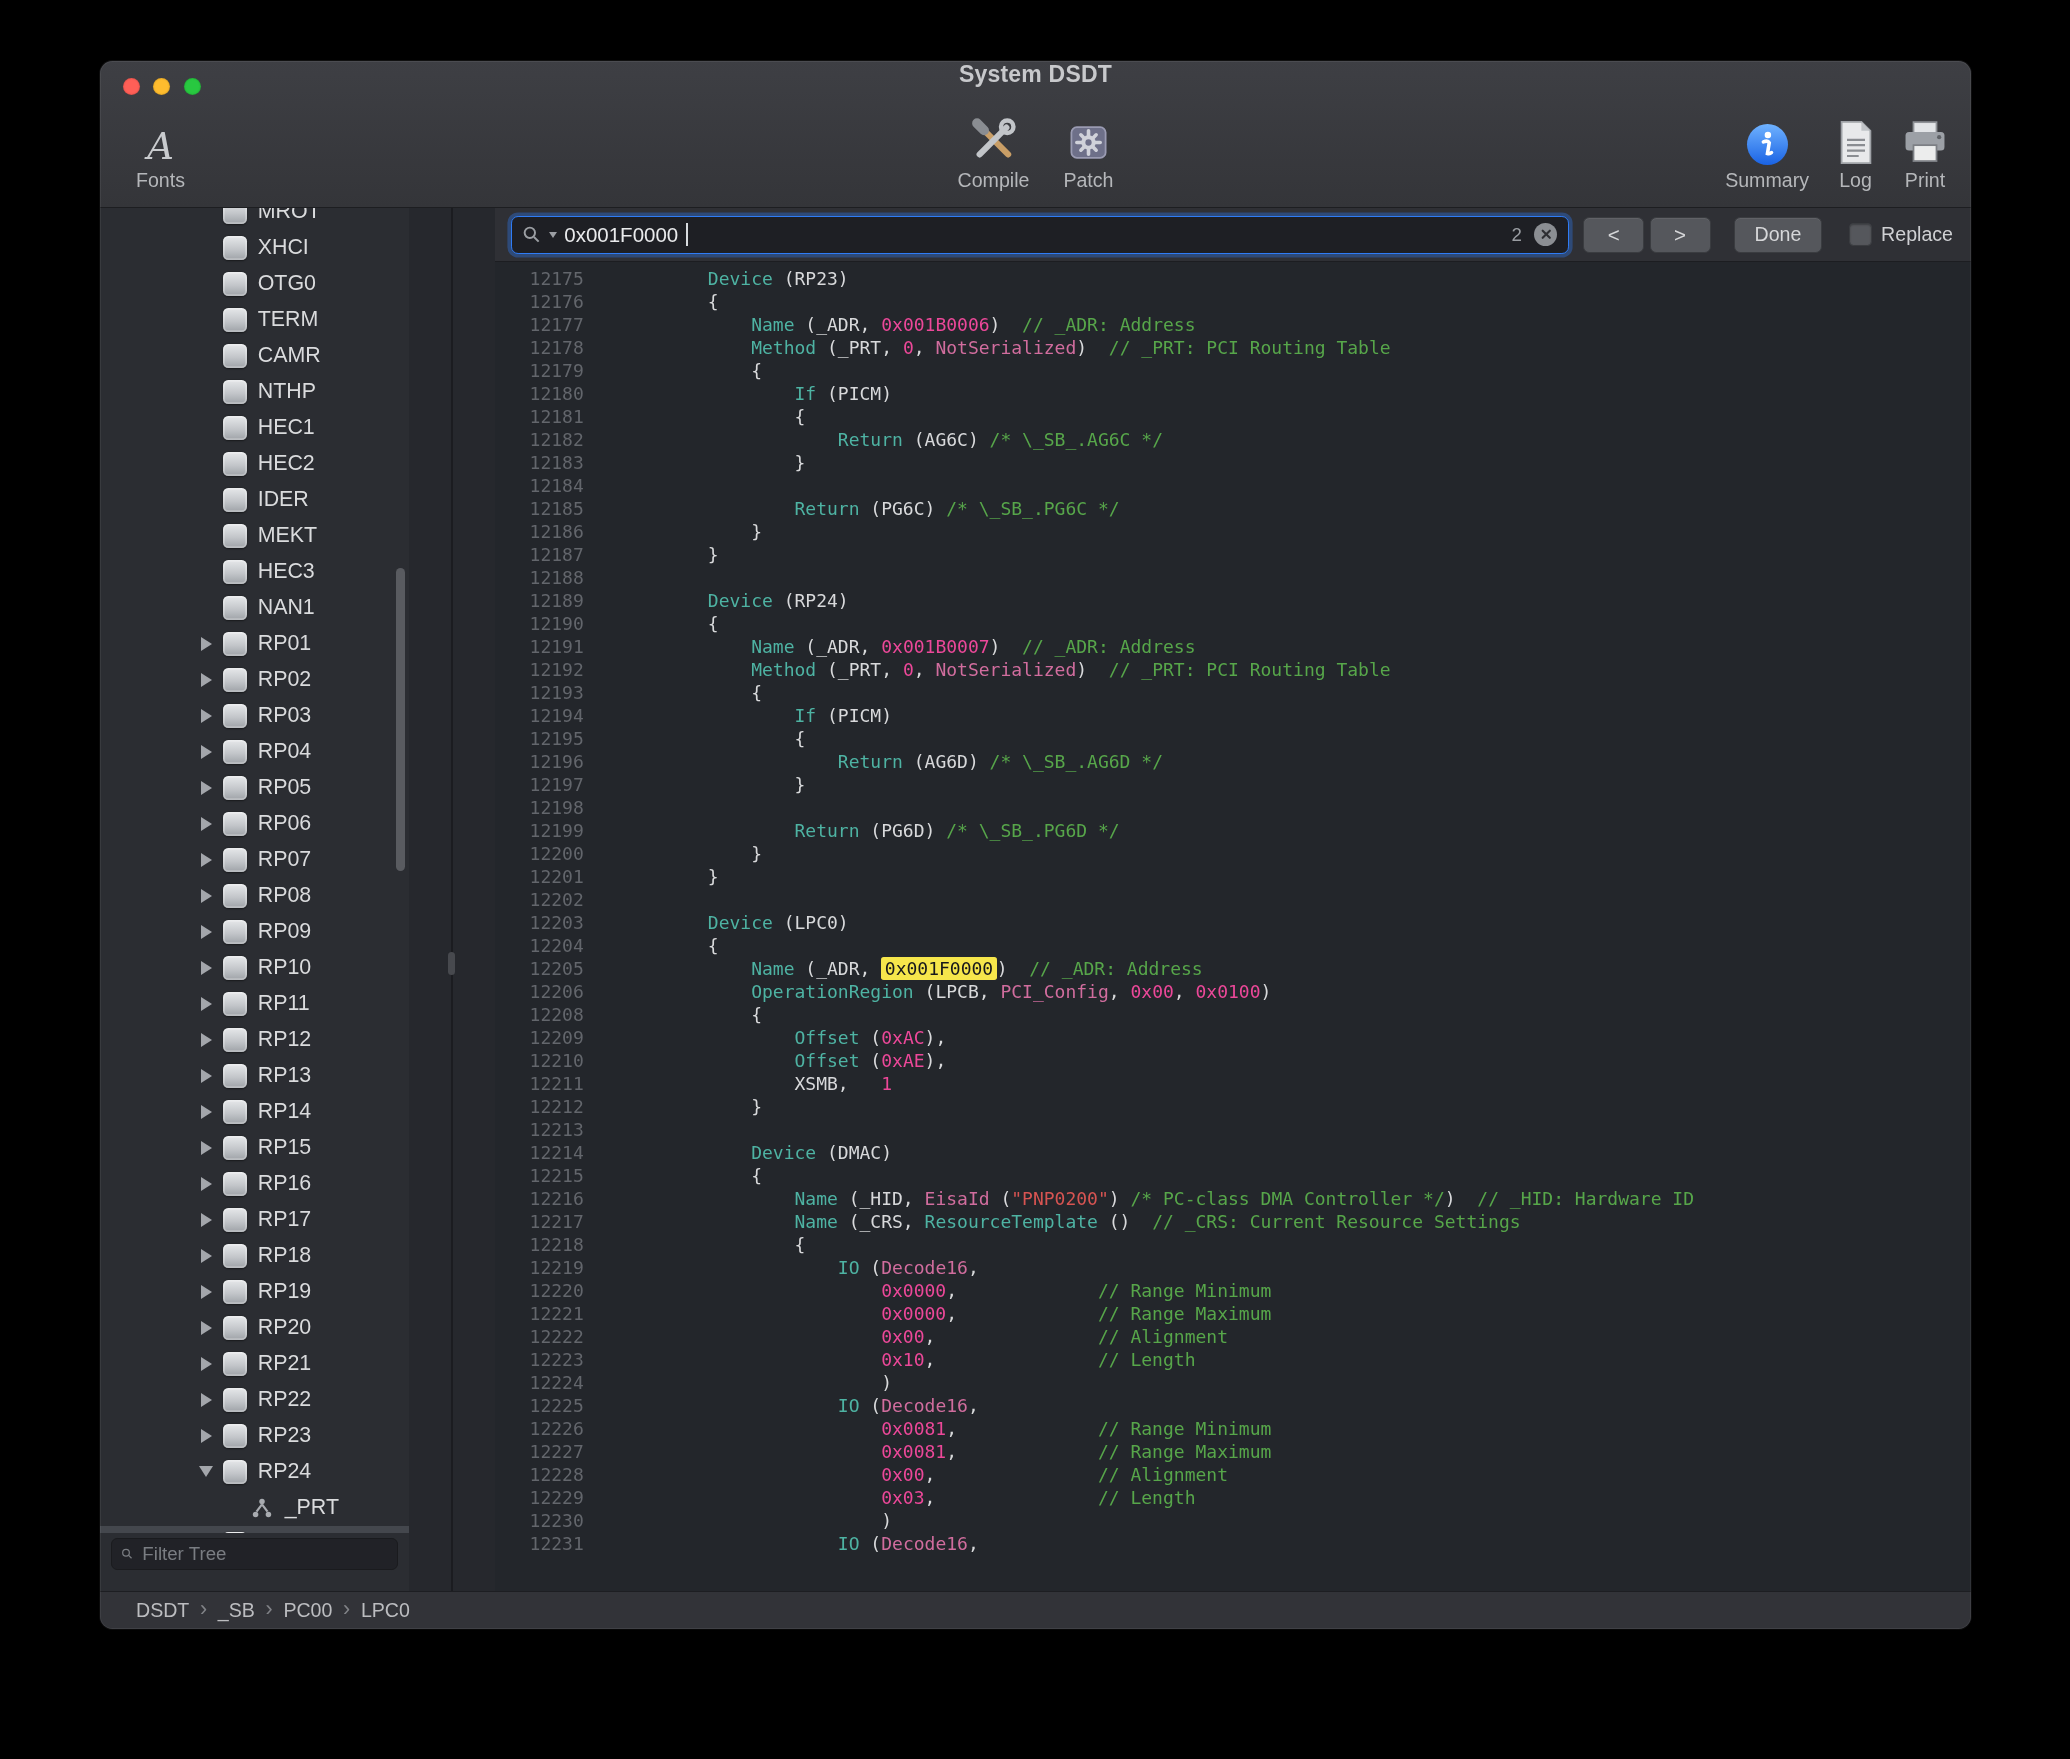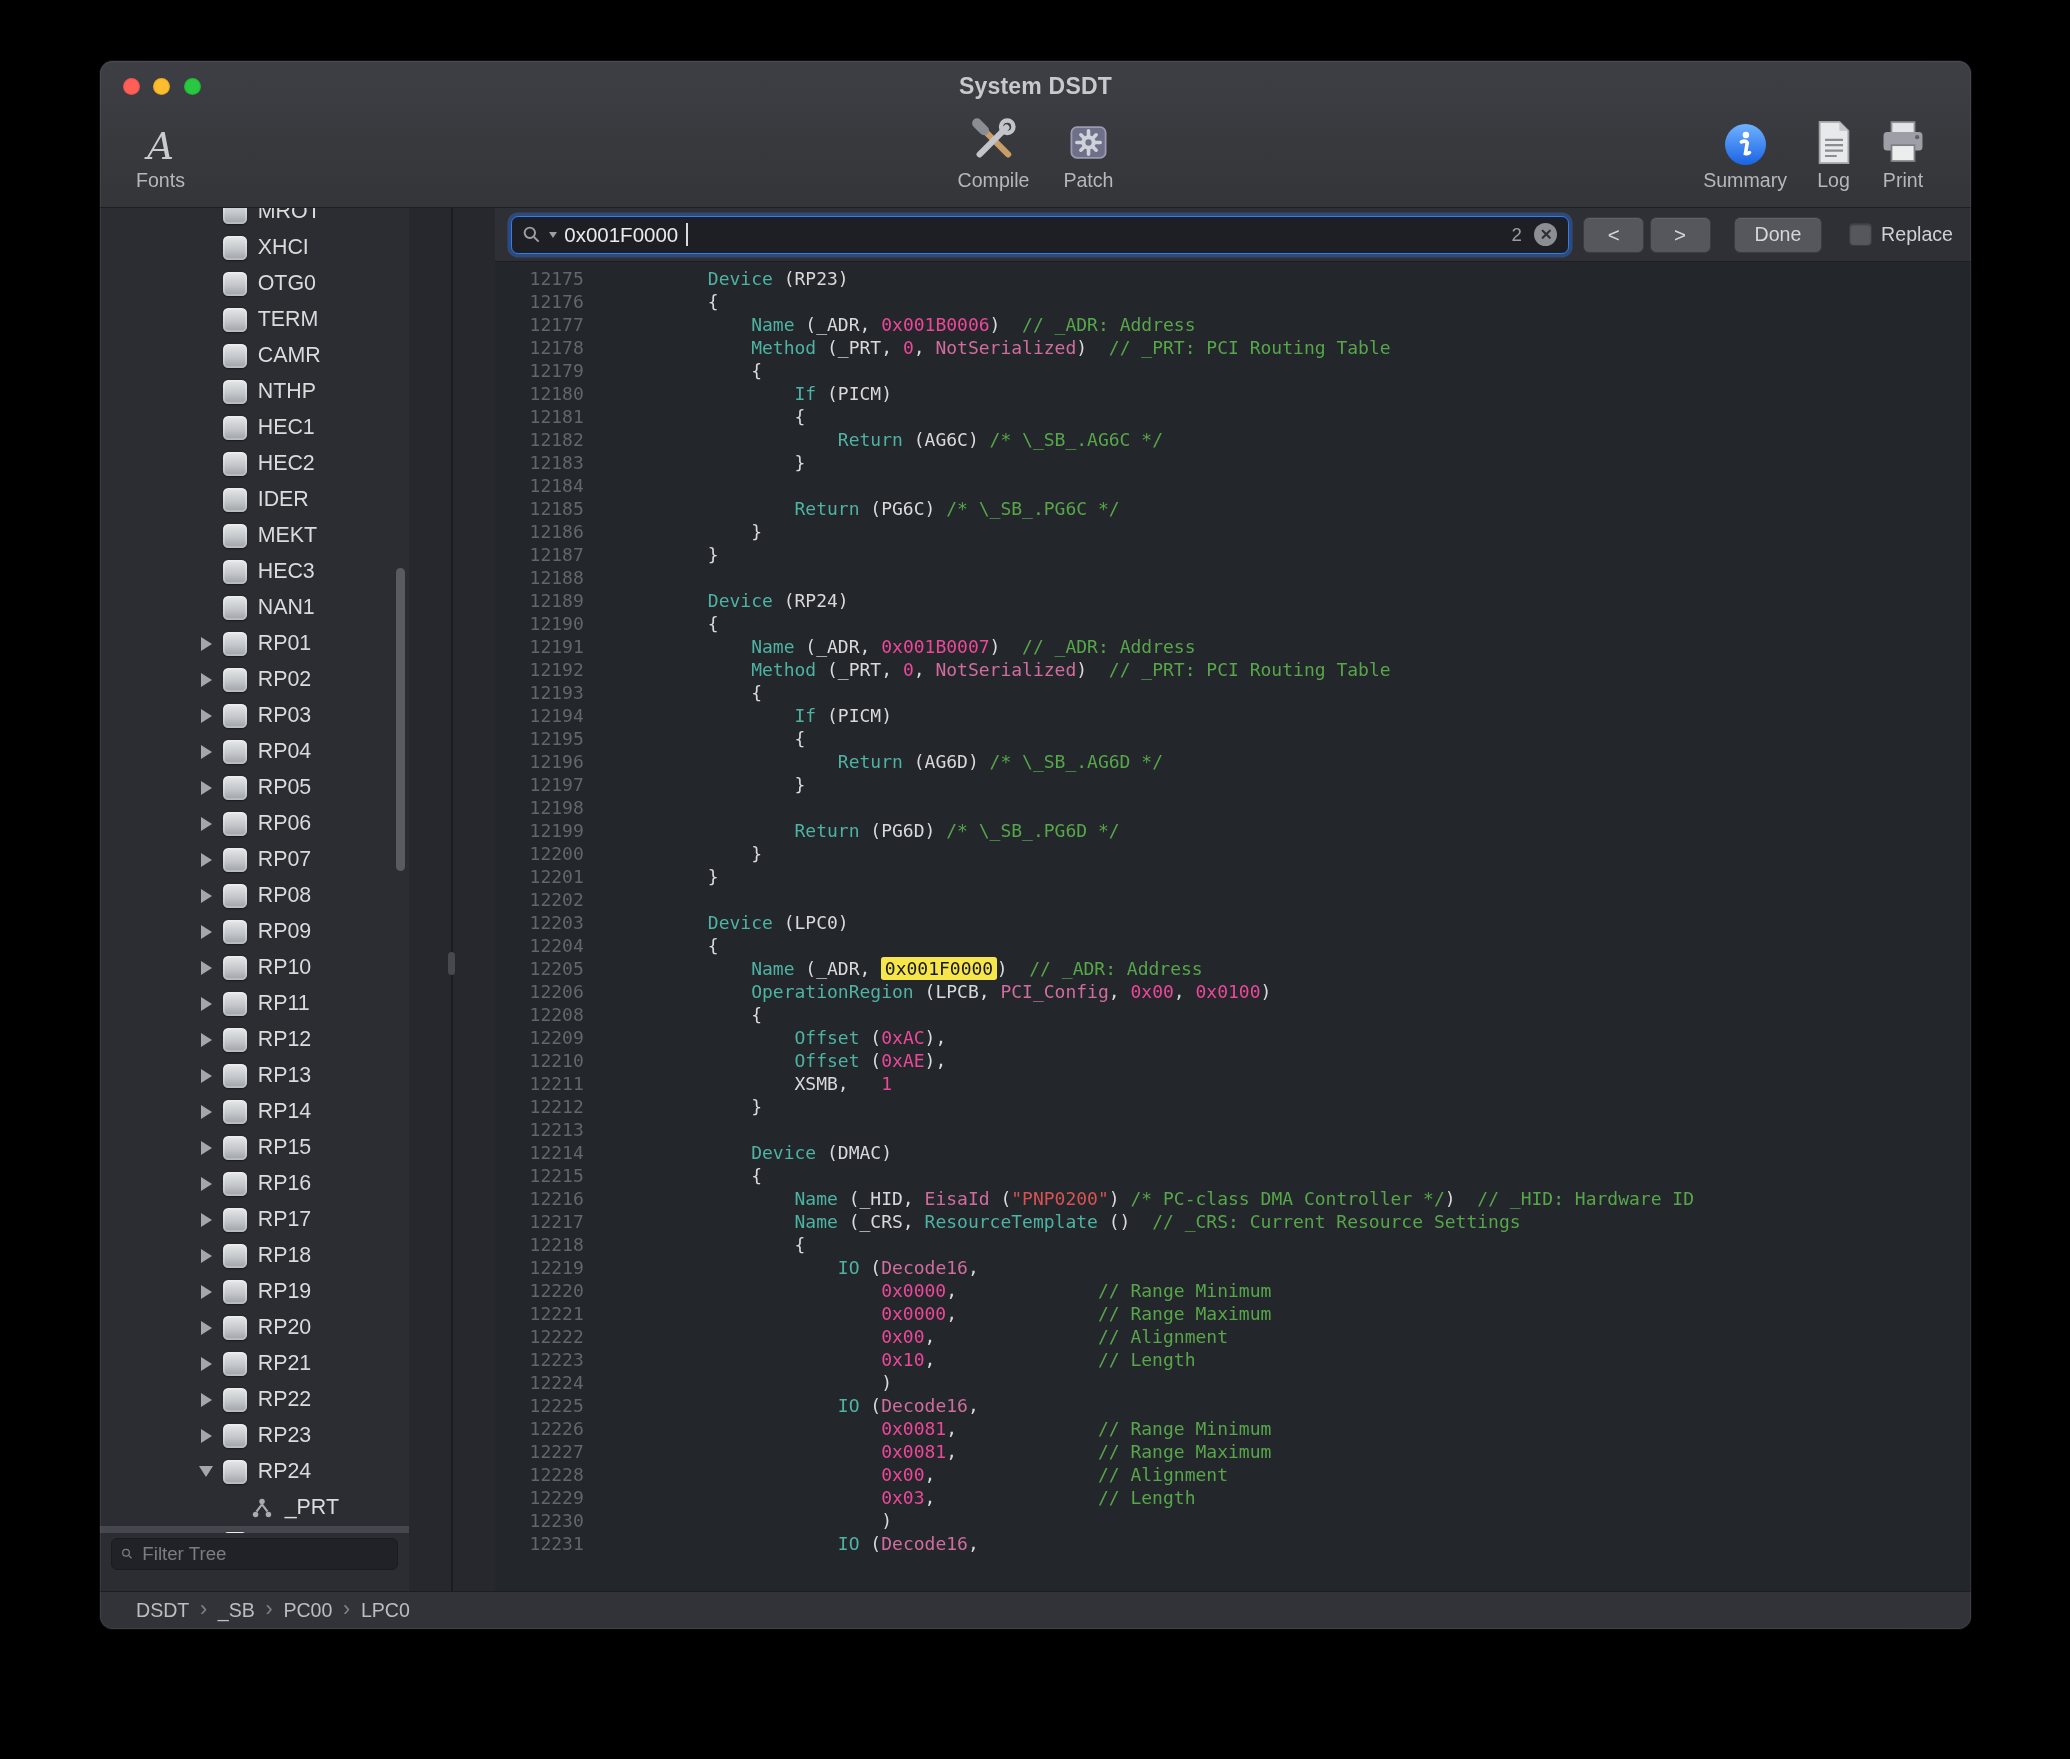--- a/index.html
+++ b/index.html
@@ -7,32 +7,32 @@
 
   
   .window{position:absolute;left:100px;top:61px;width:1871px;height:1568px;border-radius:12.5px;
     background:#26282d;overflow:hidden;box-shadow:0 36px 98px rgba(0,0,0,.85),0 0 0 0.9px #141415;}
   .window::after{content:"";position:absolute;inset:0;border-radius:12.5px;pointer-events:none;
     box-shadow:inset 0 0 0 0.9px rgba(255,255,255,.07);z-index:60;}
 
   
   .chrome{position:absolute;top:0;left:0;right:0;height:146px;
     background:linear-gradient(#3e3f44,#343539);border-bottom:0.9px solid #1d1e21;z-index:5;}
-  .titlebar{height:50px;position:relative;display:flex;align-items:center;justify-content:center;}
+  .titlebar{height:50px;position:relative;display:flex;align-items:flex-start;justify-content:center;}
   .title{font-size:23px;font-weight:700;color:#c8c9cc;letter-spacing:0.2px;}
   .traffic{position:absolute;left:23px;top:17px;display:flex;gap:13.4px;}
   .light{width:17px;height:17px;border-radius:50%;box-shadow:inset 0 0 1.8px rgba(0,0,0,.35);}
   .light.red{background:#ff5f57}.light.yellow{background:#febc2e}.light.green{background:#28c840}
 
   .toolbar{position:relative;height:94px;}
   .tb-item{display:flex;flex-direction:column;align-items:center;gap:4.5px;color:#b5b7ba;font-size:19.6px;cursor:default;}
   .tb-icon{height:52px;display:flex;align-items:flex-end;justify-content:center;}
   .tb-left{position:absolute;left:36px;top:1.8px;}
   .tb-center{position:absolute;left:50%;transform:translateX(-50%);top:1.8px;display:flex;gap:34px;}
-  .tb-right{position:absolute;right:45px;top:1.8px;display:flex;gap:28.5px;}
+  .tb-right{position:absolute;right:23px;top:1.8px;display:flex;gap:28.5px;}
   .fonts-glyph{font-family:"DejaVu Serif",serif;font-style:italic;font-size:37px;color:#c9cbce;line-height:1;}
   .summary-circle{width:41px;height:41px;border-radius:50%;background:linear-gradient(#6fb2ff,#1a63e4);
     display:flex;align-items:center;justify-content:center;}
 
   
   .content{position:absolute;top:147px;bottom:37px;left:0;right:0;display:flex;gap:42px;}
 
   
   .sidebar{width:309px;flex:none;background:#2b2d32;position:relative;display:flex;flex-direction:column;overflow:hidden;}
   .tree{flex:1;overflow:hidden;margin-top:-14.3px;position:relative;}

